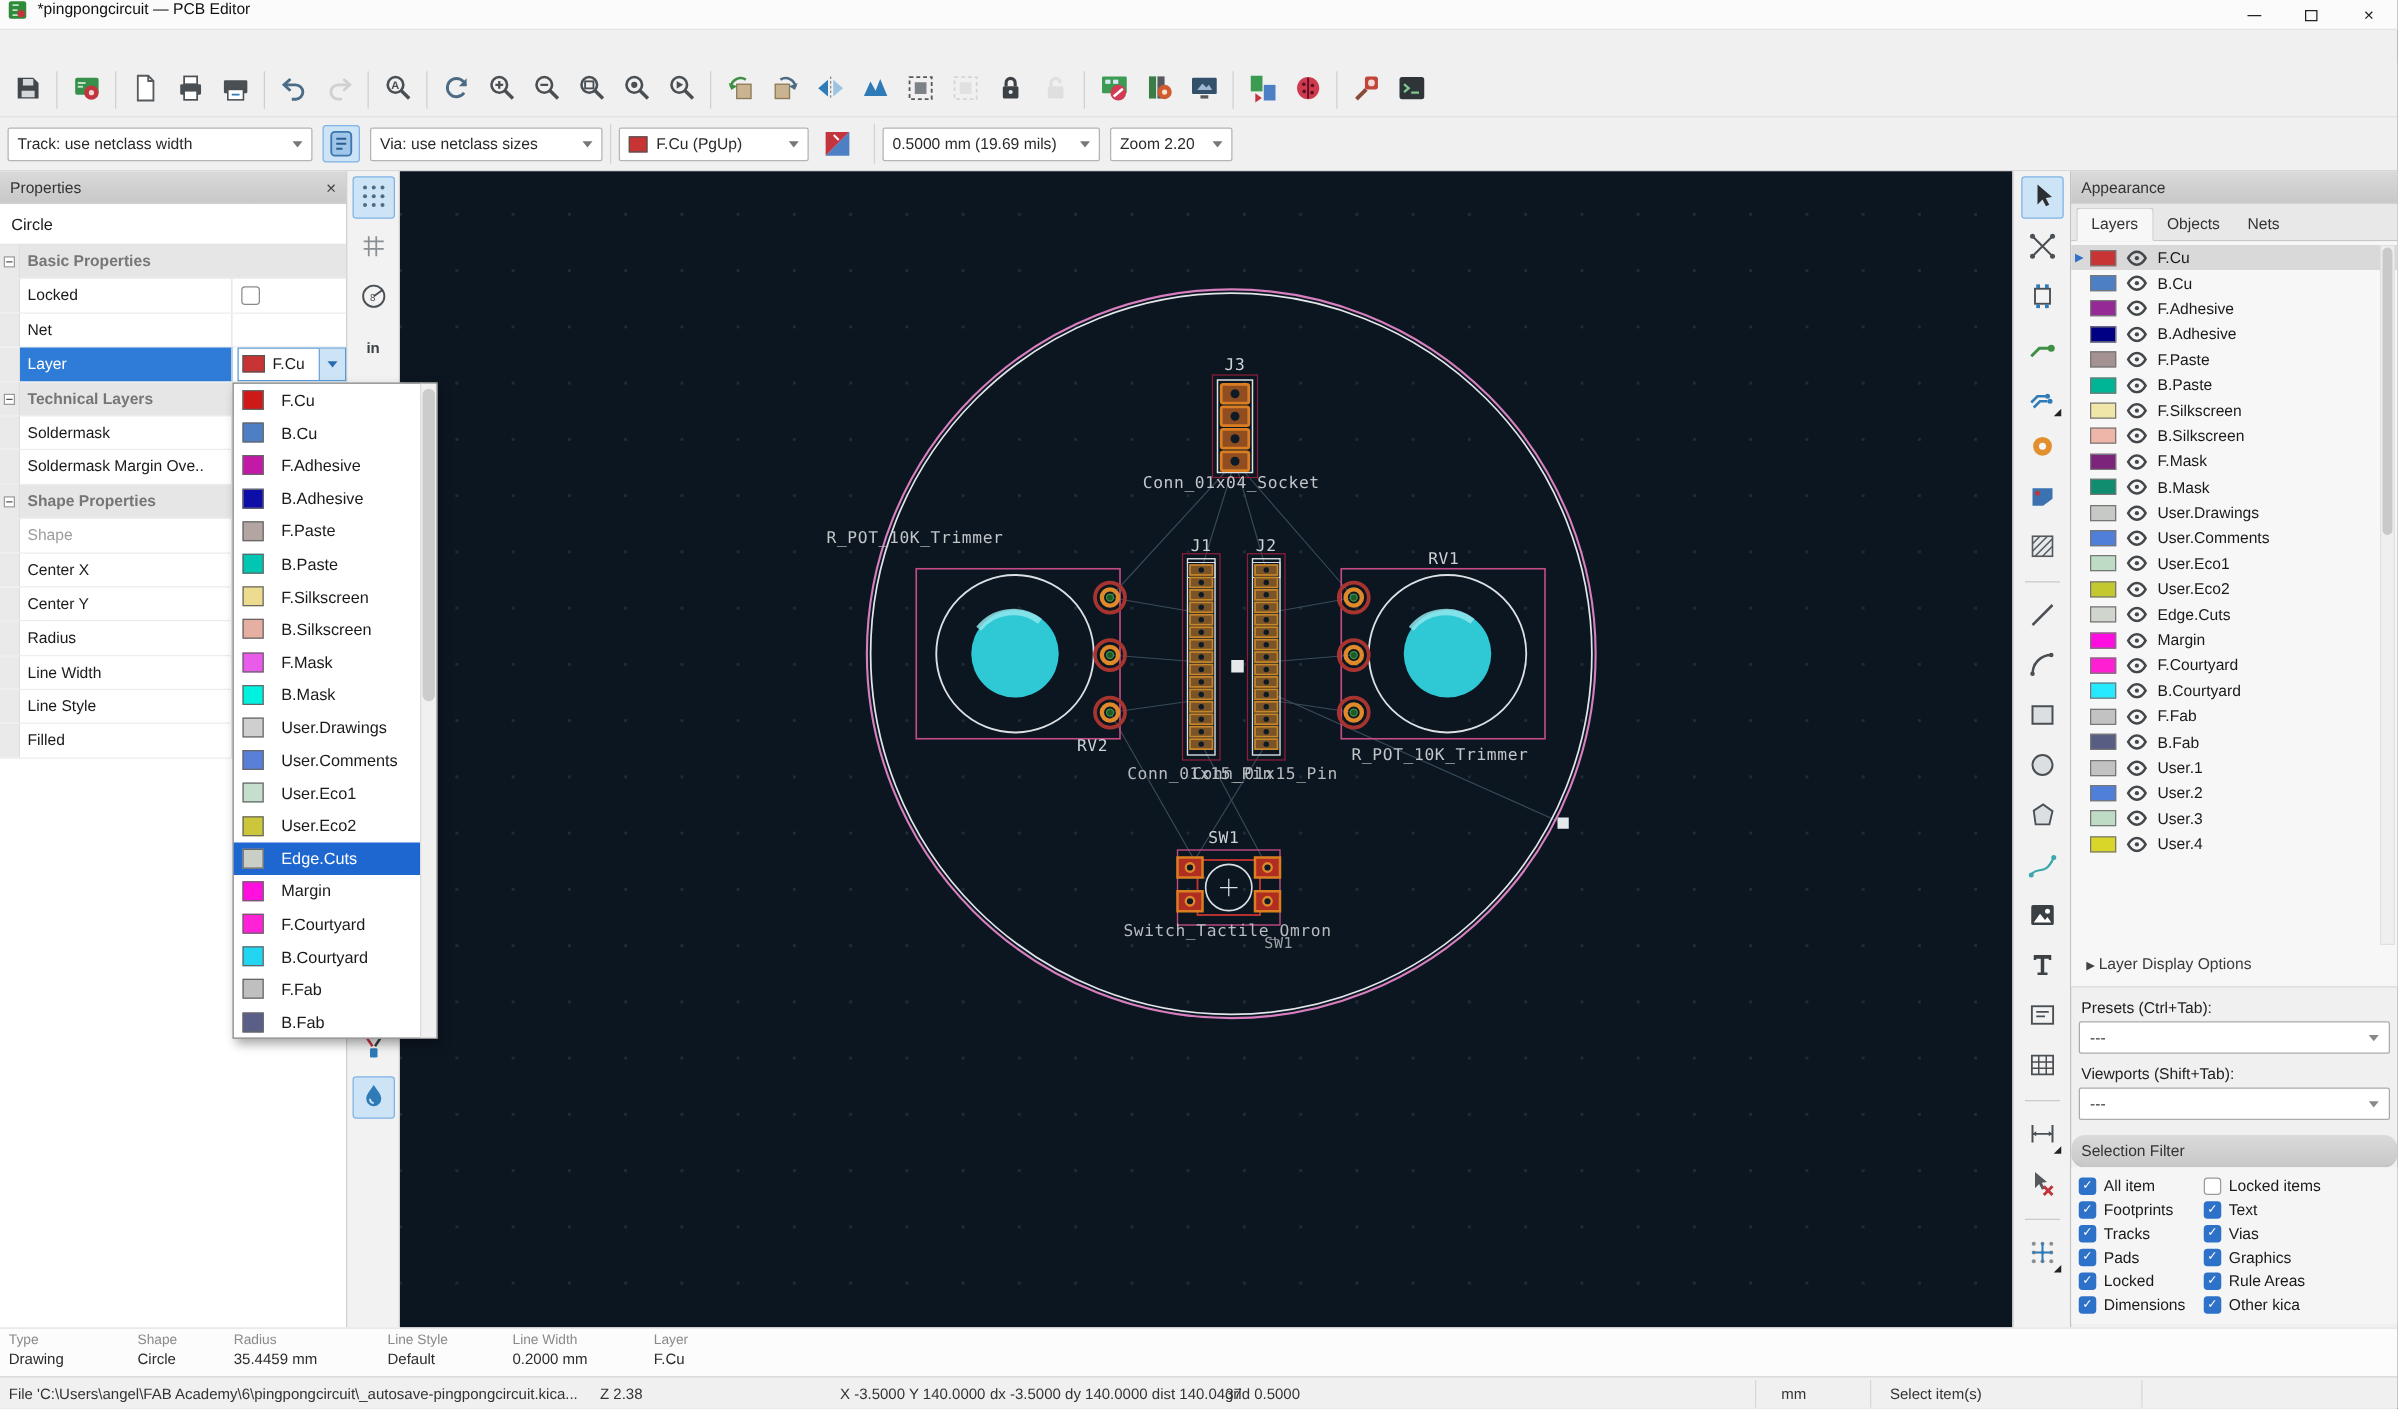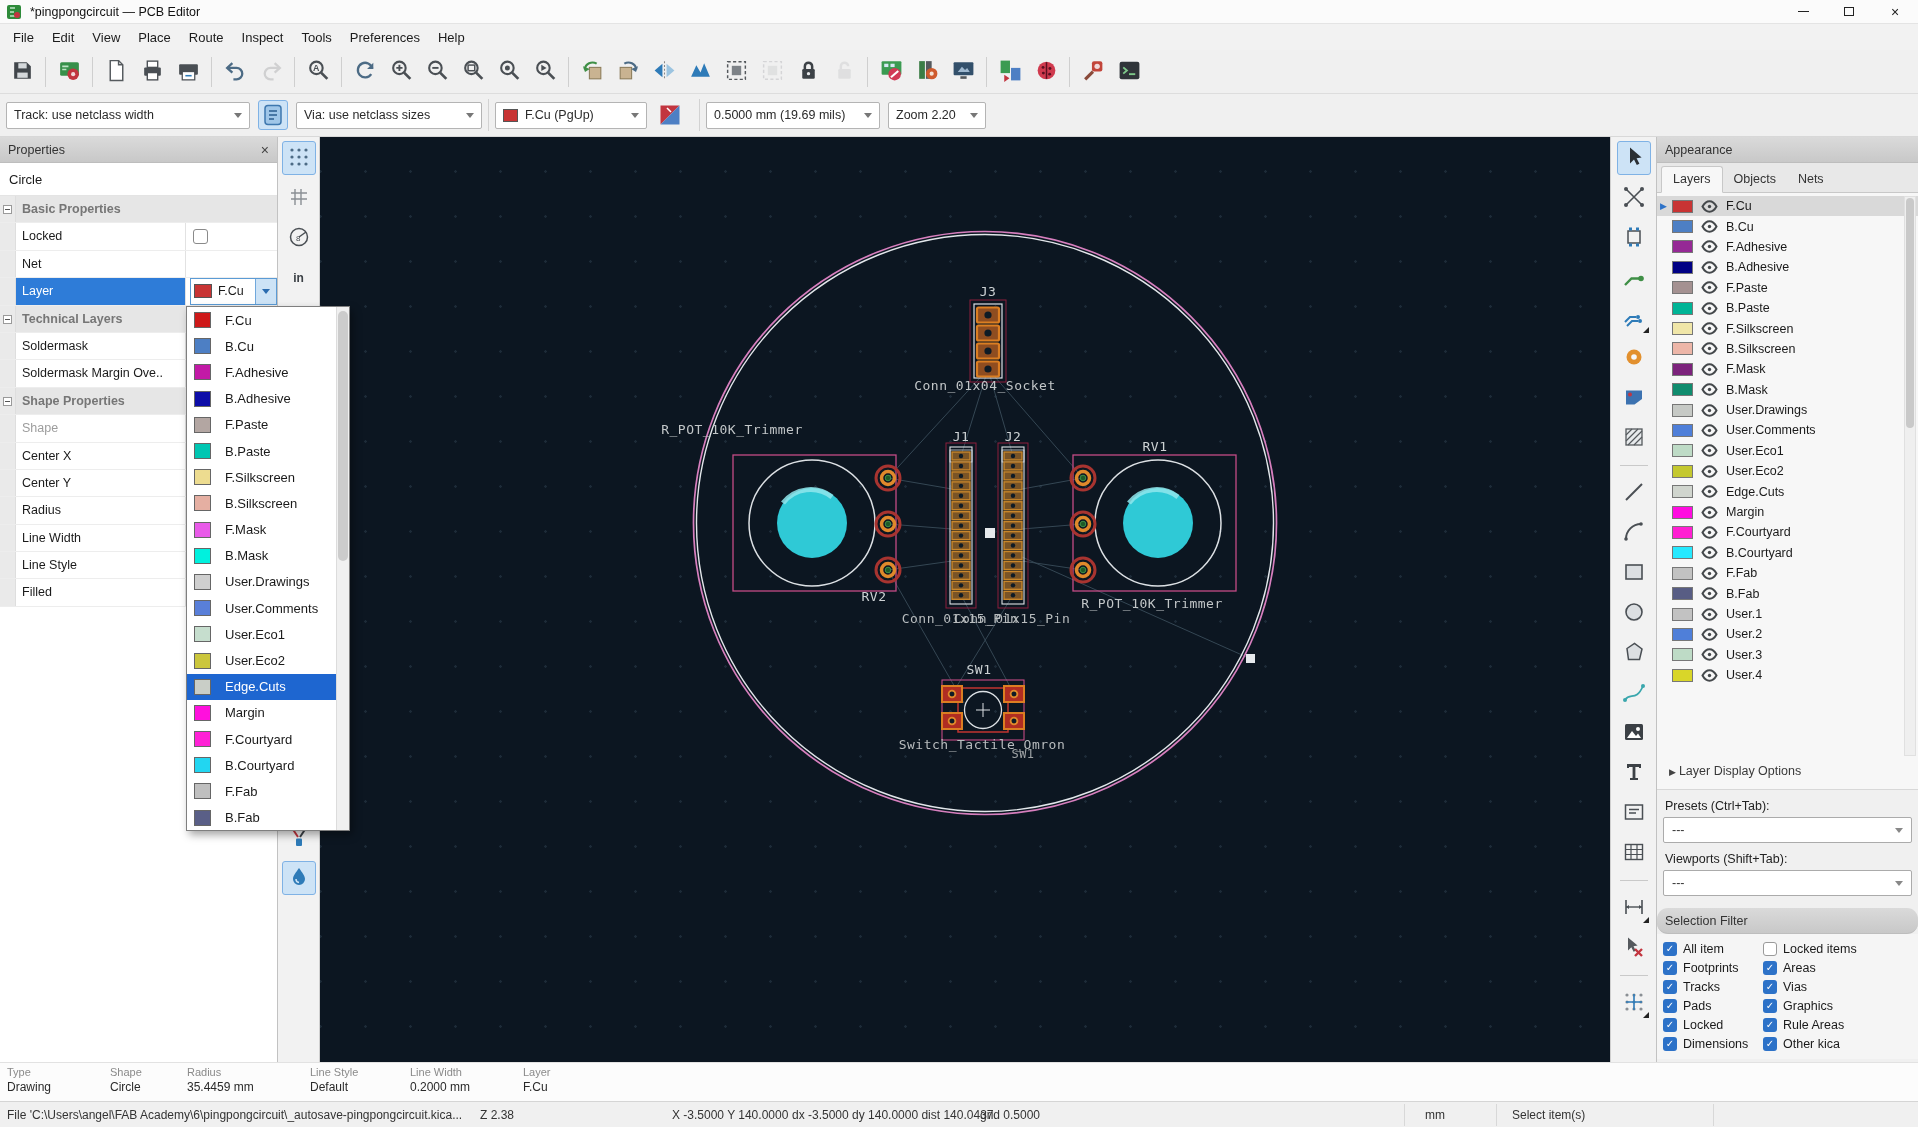--- a/index.html
+++ b/index.html
@@ -2,21 +2,21 @@
 <html><head>
 <meta charset="utf-8">
 <style>
   * { box-sizing: border-box; }
   html,body { margin:0; padding:0; width:1918px; height:1127px; overflow:hidden;
     font-family:"Liberation Sans",sans-serif; font-size:12.5px; color:#1a1a1a; background:#F0F0F0; }
   #app { position:relative; width:1918px; height:1127px; }
 
   
   #titlebar { position:absolute; top:0; left:0; right:0; height:24px; background:#FBFBFB;
-    border-bottom:1px solid #E4E4E4; display:flex; align-items:center; }
+    border-bottom:1px solid #E4E4E4; display:flex; }
   #app-icon { width:16px; height:16px; margin:0 8px 0 6px; }
   #title-text { font-size:12.5px; color:#111; }
   #win-controls { margin-left:auto; display:flex; height:24px; }
   .winbtn { width:46px; height:24px; display:flex; align-items:center; justify-content:center; color:#222; }
   .winbtn .min-glyph { width:11px; height:1px; background:#222; display:block; }
   .winbtn .max-glyph { width:10px; height:9px; border:1.2px solid #222; display:block; }
   .winbtn .close-glyph { font-size:14px; line-height:14px; }
 
   
   #menubar { position:absolute; top:24px; left:0; right:0; height:26px; background:#F2F2F2;
@@ -155,31 +155,20 @@
         </div>
       <div class="winbtn">
           <span class="max-glyph"></span>
         </div>
       <div class="winbtn">
           <span class="close-glyph">×</span>
         </div>
     </div>
   </div>
 
-  <div id="menubar">
-      <div class="menu-item">File</div>
-      <div class="menu-item">Edit</div>
-      <div class="menu-item">View</div>
-      <div class="menu-item">Place</div>
-      <div class="menu-item">Route</div>
-      <div class="menu-item">Inspect</div>
-      <div class="menu-item">Tools</div>
-      <div class="menu-item">Preferences</div>
-      <div class="menu-item">Help</div>
-    </div>
 
   <div id="toolbar-main">
       <div class="tbtn">
         <span><svg viewBox="0 0 24 24">
             <path d="M4 4h12l4 4v12H4z" fill="#41464b"></path>
             <rect x="7" y="14" width="10" height="5" fill="#d4d8db"></rect>
             <rect x="8" y="5" width="8" height="5" fill="#d4d8db"></rect>
           </svg></span>
       </div>
       <div class="tsep"></div>
@@ -1256,21 +1245,21 @@
         <div class="sf-item">
           <span class="cb off"></span>
           <span>Locked items</span>
         </div>
         <div class="sf-item">
           <span class="cb on">✓</span>
           <span>Footprints</span>
         </div>
         <div class="sf-item">
           <span class="cb on">✓</span>
-          <span>Areas</span>
+          <span>Text</span>
         </div>
         <div class="sf-item">
           <span class="cb on">✓</span>
           <span>Tracks</span>
         </div>
         <div class="sf-item">
           <span class="cb on">✓</span>
           <span>Vias</span>
         </div>
         <div class="sf-item">

